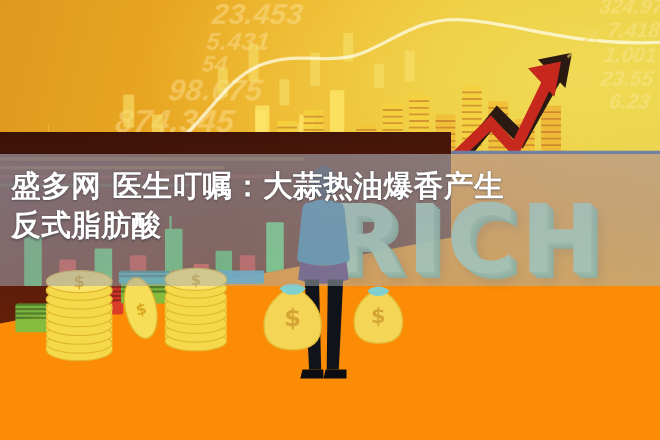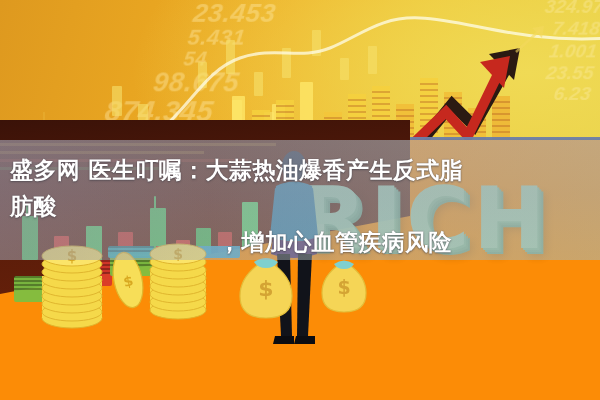--- a/index.html
+++ b/index.html
@@ -131,21 +131,21 @@
       rgba(150,150,160,.10) 35%,
       rgba(160,185,175,.28) 100%);
   }
 
   
   .headline{
     position:absolute;left:0;top:152px;width:476px;
     padding:0 10px;box-sizing:border-box;
     color:#ffffff;
     font-family:"DejaVu Sans","Liberation Sans",sans-serif;
-    font-weight:700;font-size:23px;line-height:36px;
+    font-weight:700;font-size:27px;line-height:36px;
     letter-spacing:.4px;
     text-shadow:0 1px 2px rgba(60,60,70,.55), 0 0 1px rgba(40,40,50,.6);
   }
   .line1{text-align:left;}
   .line2{text-align:right;padding-right:14px;}
 </style>
 </head>
 <body>
 
 <div class="stage">
@@ -376,16 +376,15 @@
       <path d="M334 24 q10 -7 20 0 q-3 5 -10 5 q-7 0 -10 -5 z" fill="#7FD0CF"></path>
       <text x="344" y="54" font-size="19" font-weight="700" fill="#D4A434" text-anchor="middle" font-family="'DejaVu Sans',sans-serif">$</text>
     </g>
   </svg>
 
   <div class="tint"></div>
   <div class="tint2"></div>
 
   <div class="headline">
     <div class="line1">盛多网 医生叮嘱：大蒜热油爆香产生反式脂肪酸</div>
-    <div class="line2">，增加心血管疾病风险</div>
   </div>
 
 </div>
 
 </body></html>

